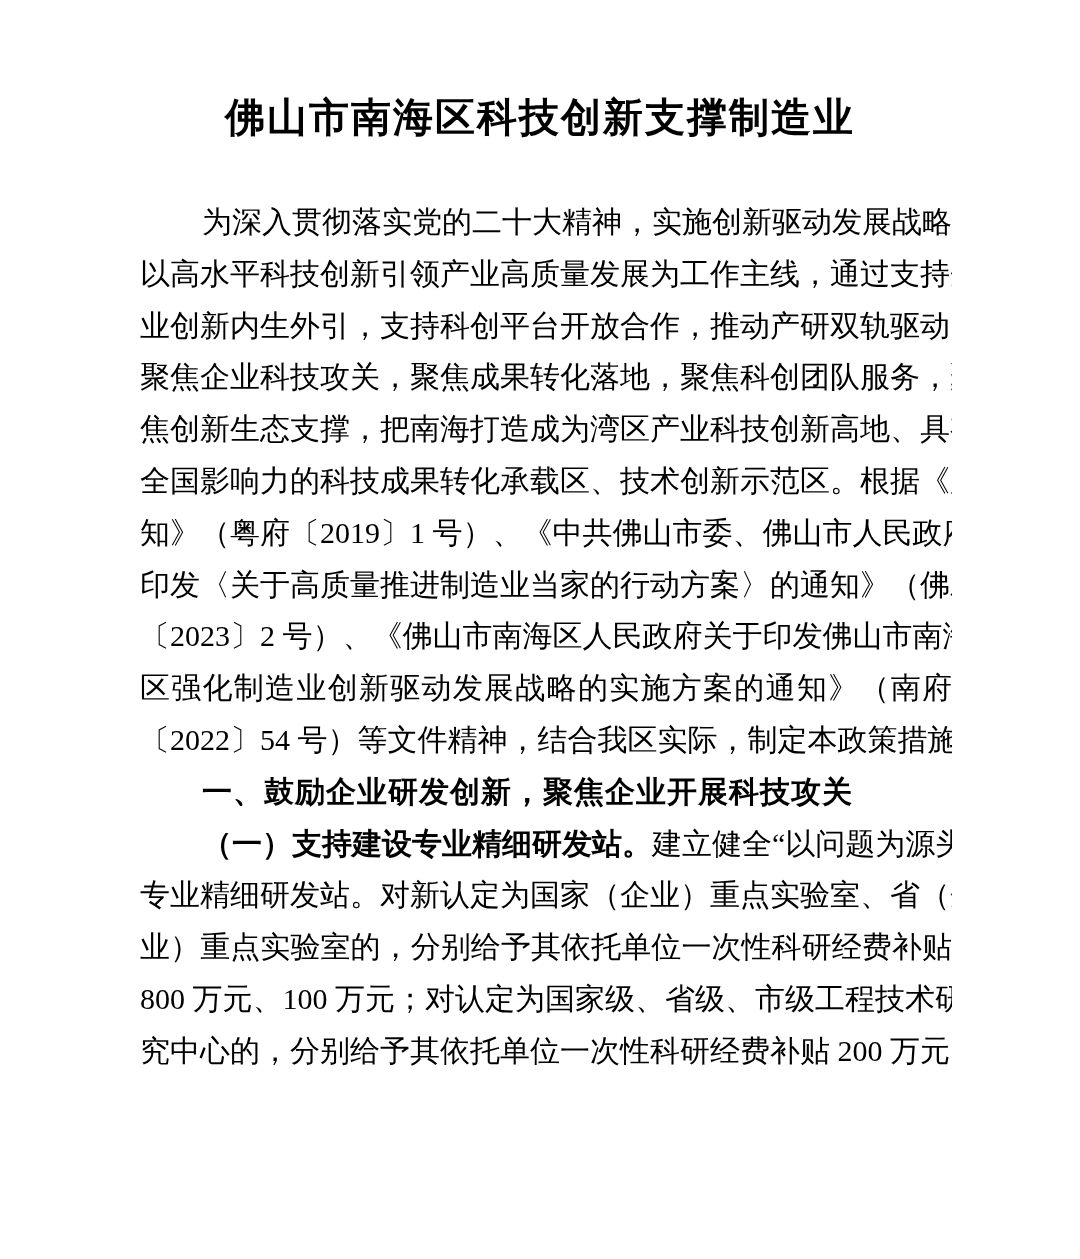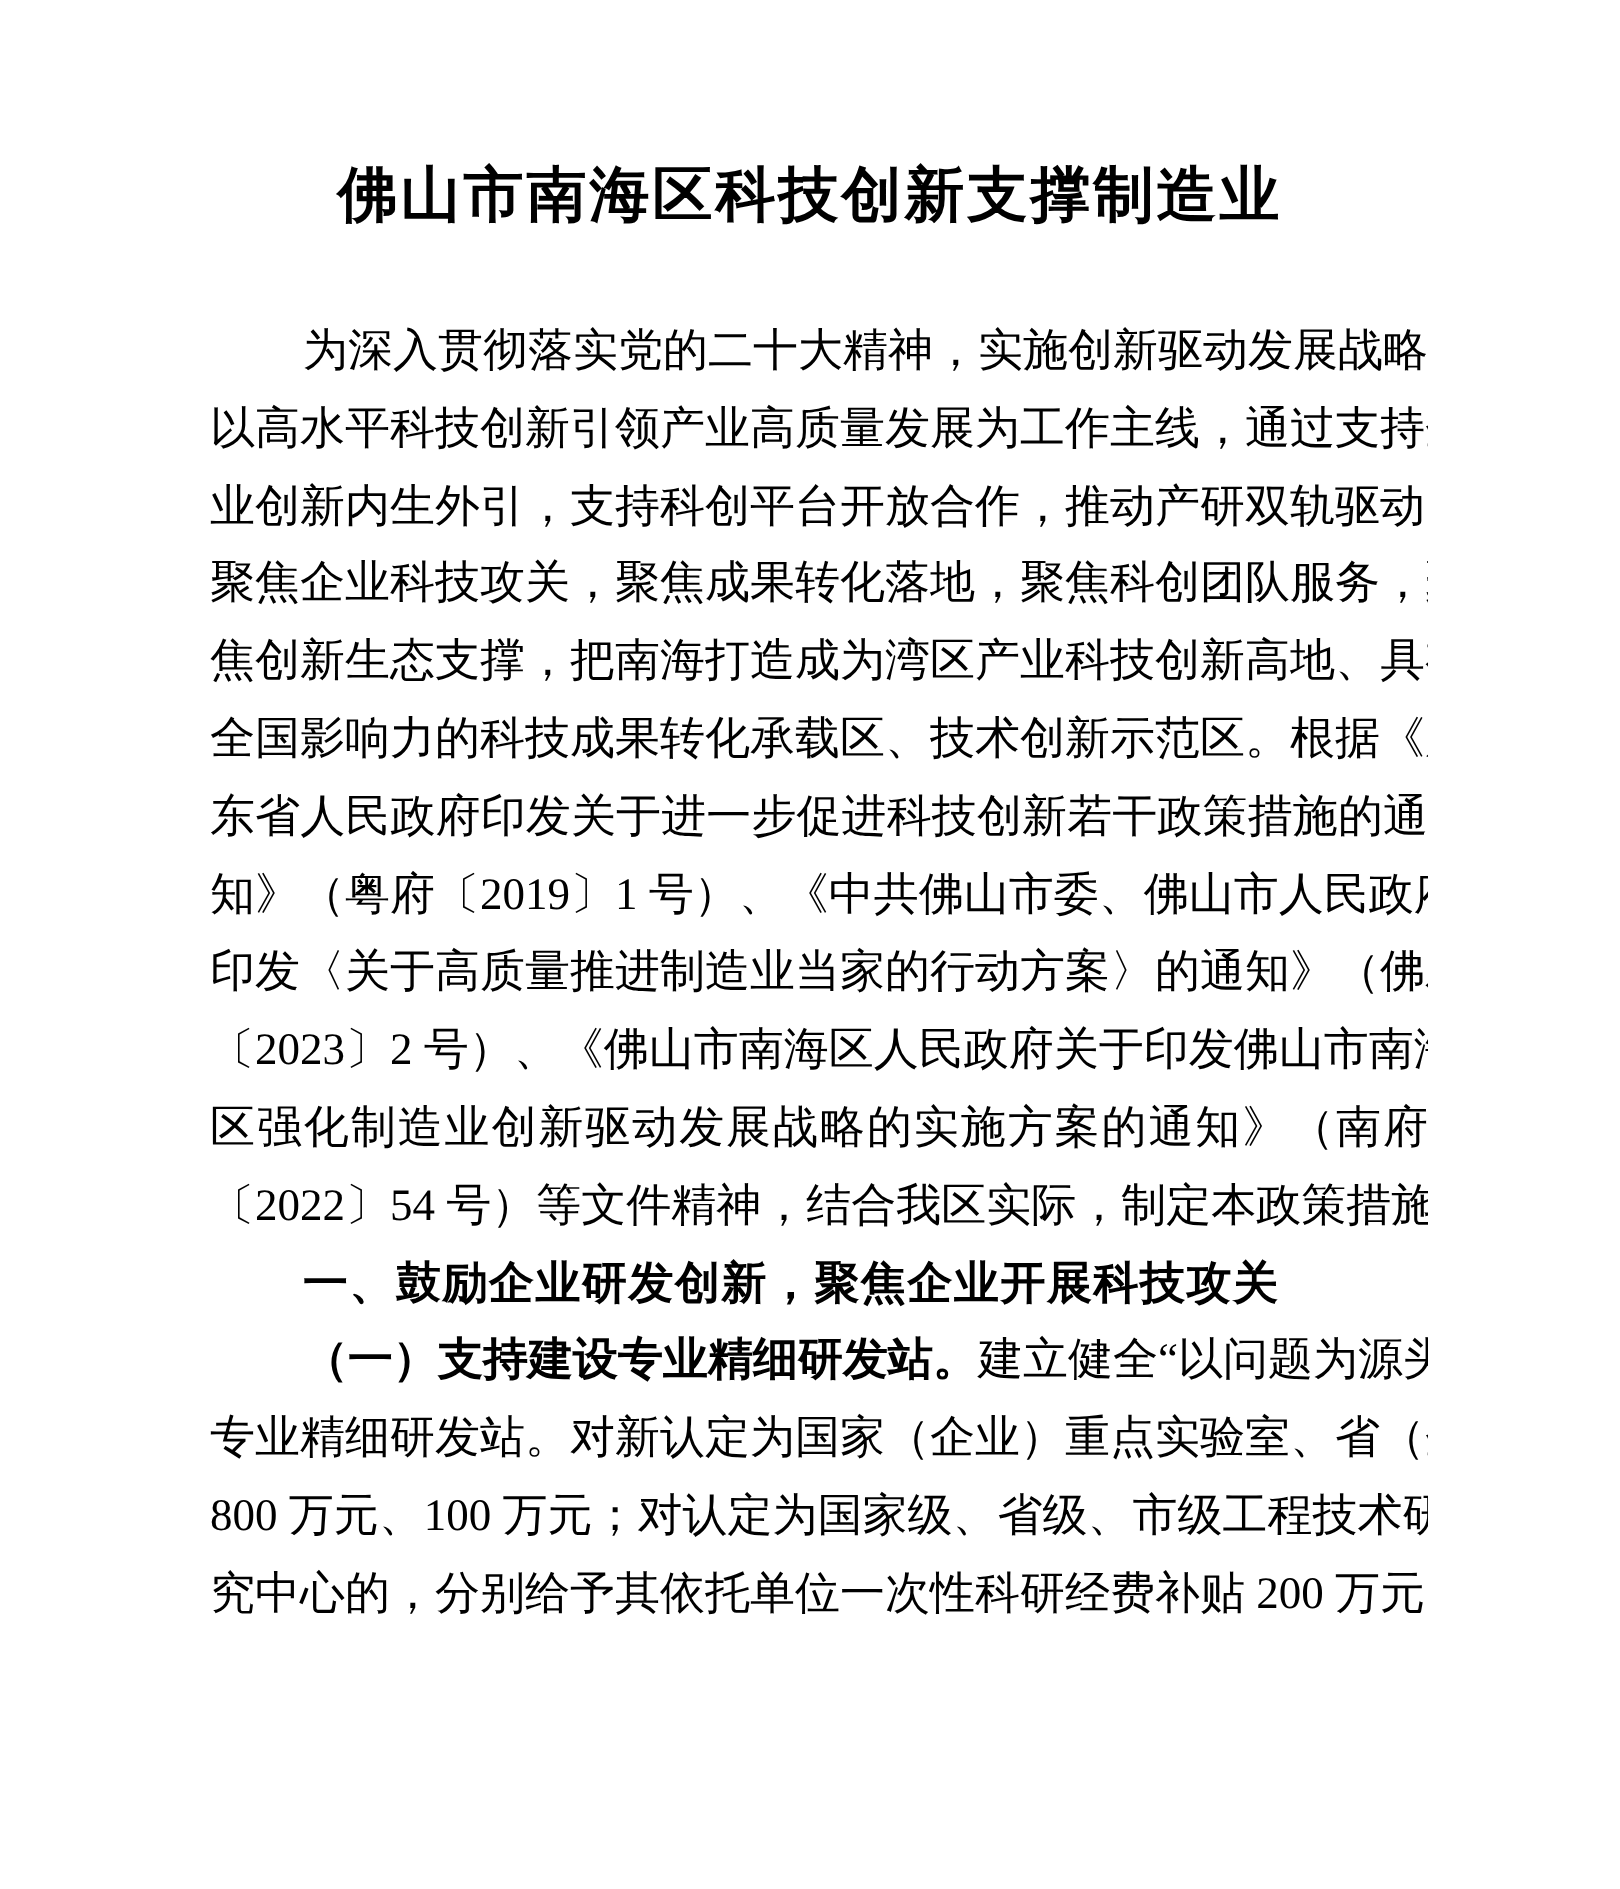--- a/index.html
+++ b/index.html
@@ -6,21 +6,21 @@
   .page {
     position: relative;
     width: 1080px;
     height: 1259px;
     background: #ffffff;
     color: #000000;
     overflow: hidden;
     font-family: "Liberation Serif", serif;
   }
   .doc-title {
-    margin: 12px;
+    margin: 0;
     padding-top: 86px;
     text-align: center;
     font-size: 40px;
     font-weight: bold;
     line-height: 64px;
     letter-spacing: 2px;
     font-family: "Liberation Serif", serif;
   }
   .doc-body {
     width: 812px;
@@ -54,28 +54,28 @@
     <div>佛山市南海区科技创新支撑制造业</div>
   </h1>
 
   <div class="doc-body">
     <div class="line indent">为深入贯彻落实党的二十大精神，实施创新驱动发展战略，</div>
     <div class="line">以高水平科技创新引领产业高质量发展为工作主线，通过支持企</div>
     <div class="line">业创新内生外引，支持科创平台开放合作，推动产研双轨驱动；</div>
     <div class="line">聚焦企业科技攻关，聚焦成果转化落地，聚焦科创团队服务，聚</div>
     <div class="line">焦创新生态支撑，把南海打造成为湾区产业科技创新高地、具有</div>
     <div class="line">全国影响力的科技成果转化承载区、技术创新示范区。根据《广</div>
-    <div class="line">东省人民政府印发关于进一步促进科技创新若干政策措施的通</div>
     <div class="line">知》（粤府〔2019〕1 号）、《中共佛山市委、佛山市人民政府</div>
     <div class="line">印发〈关于高质量推进制造业当家的行动方案〉的通知》（佛发</div>
     <div class="line">〔2023〕2 号）、《佛山市南海区人民政府关于印发佛山市南海</div>
     <div class="line">区强化制造业创新驱动发展战略的实施方案的通知》（南府</div>
     <div class="line">〔2022〕54 号）等文件精神，结合我区实际，制定本政策措施。</div>
 
     <div class="line indent heading">一、鼓励企业研发创新，聚焦企业开展科技攻关</div>
 
     <div class="line indent"><span class="lead">（一）支持建设专业精细研发站。</span><span>建立健全“以问题为源头、</span></div>
     <div class="line">专业精细研发站。对新认定为国家（企业）重点实验室、省（企</div>
+    <div class="line">业）重点实验室的，分别给予其依托单位一次性科研经费补贴</div>
     <div class="line">800 万元、100 万元；对认定为国家级、省级、市级工程技术研</div>
     <div class="line">究中心的，分别给予其依托单位一次性科研经费补贴 200 万元、</div>
   </div>
 
 </div>
 
 </body></html>

